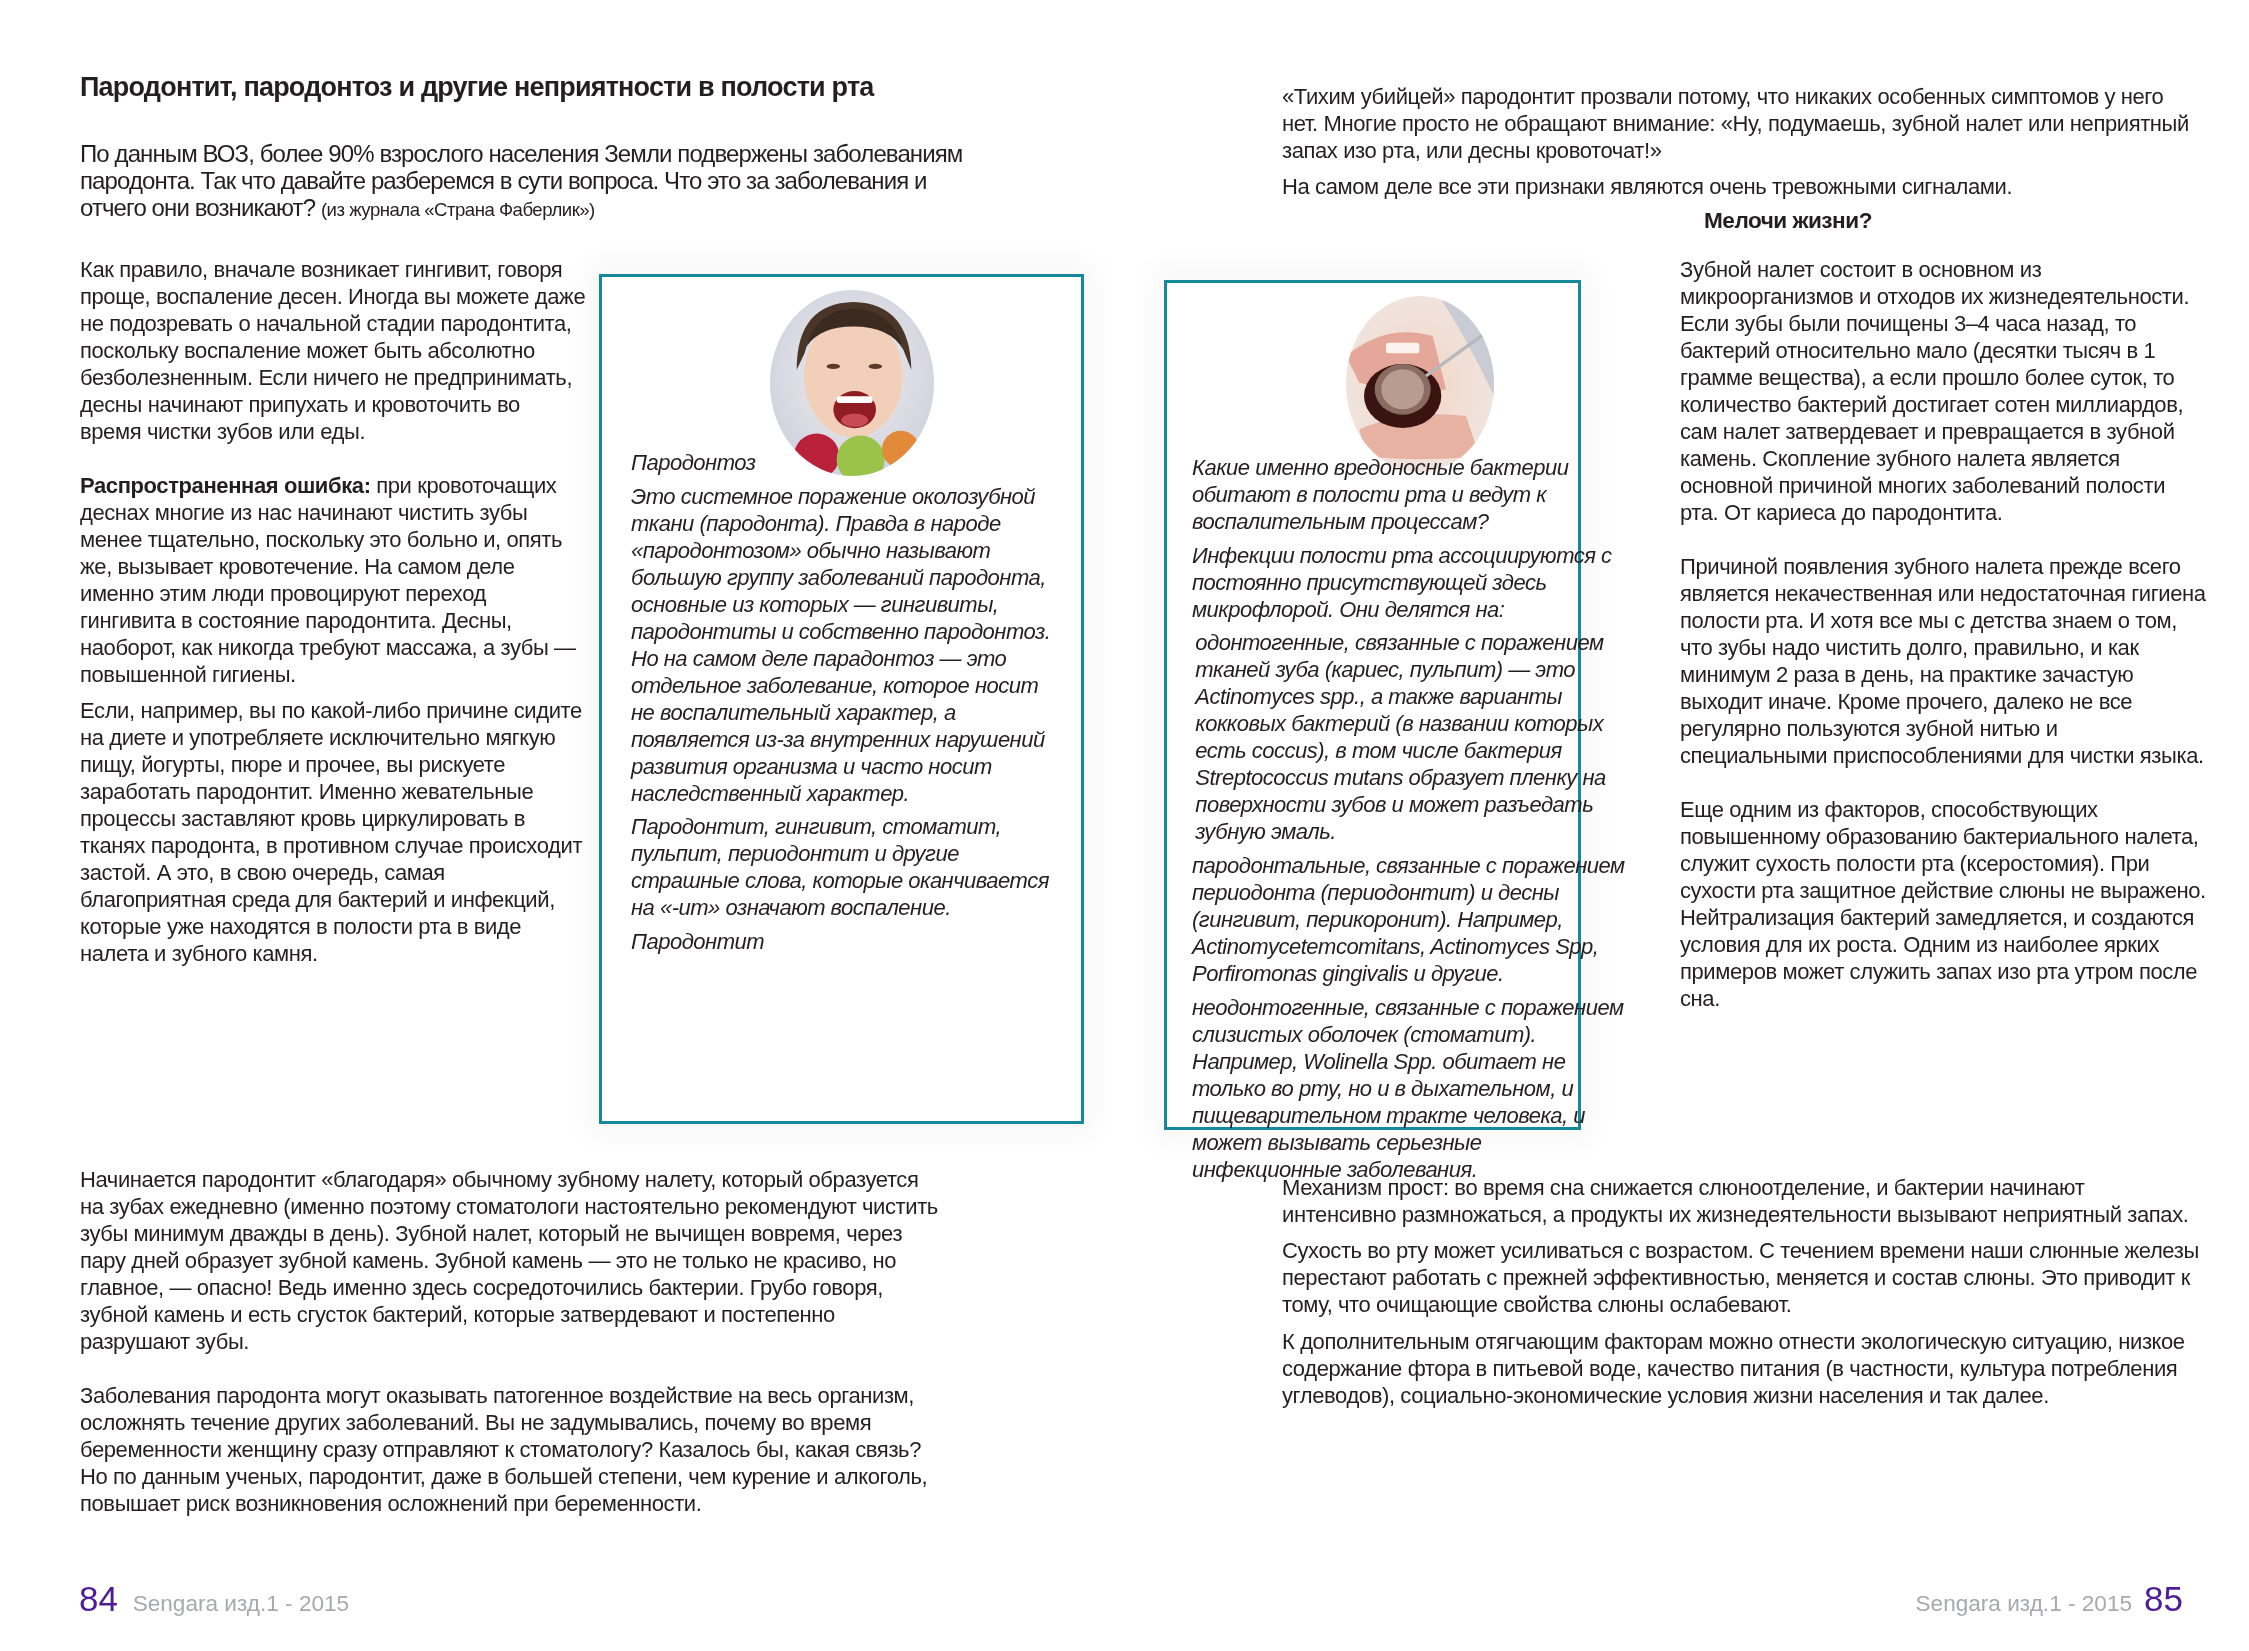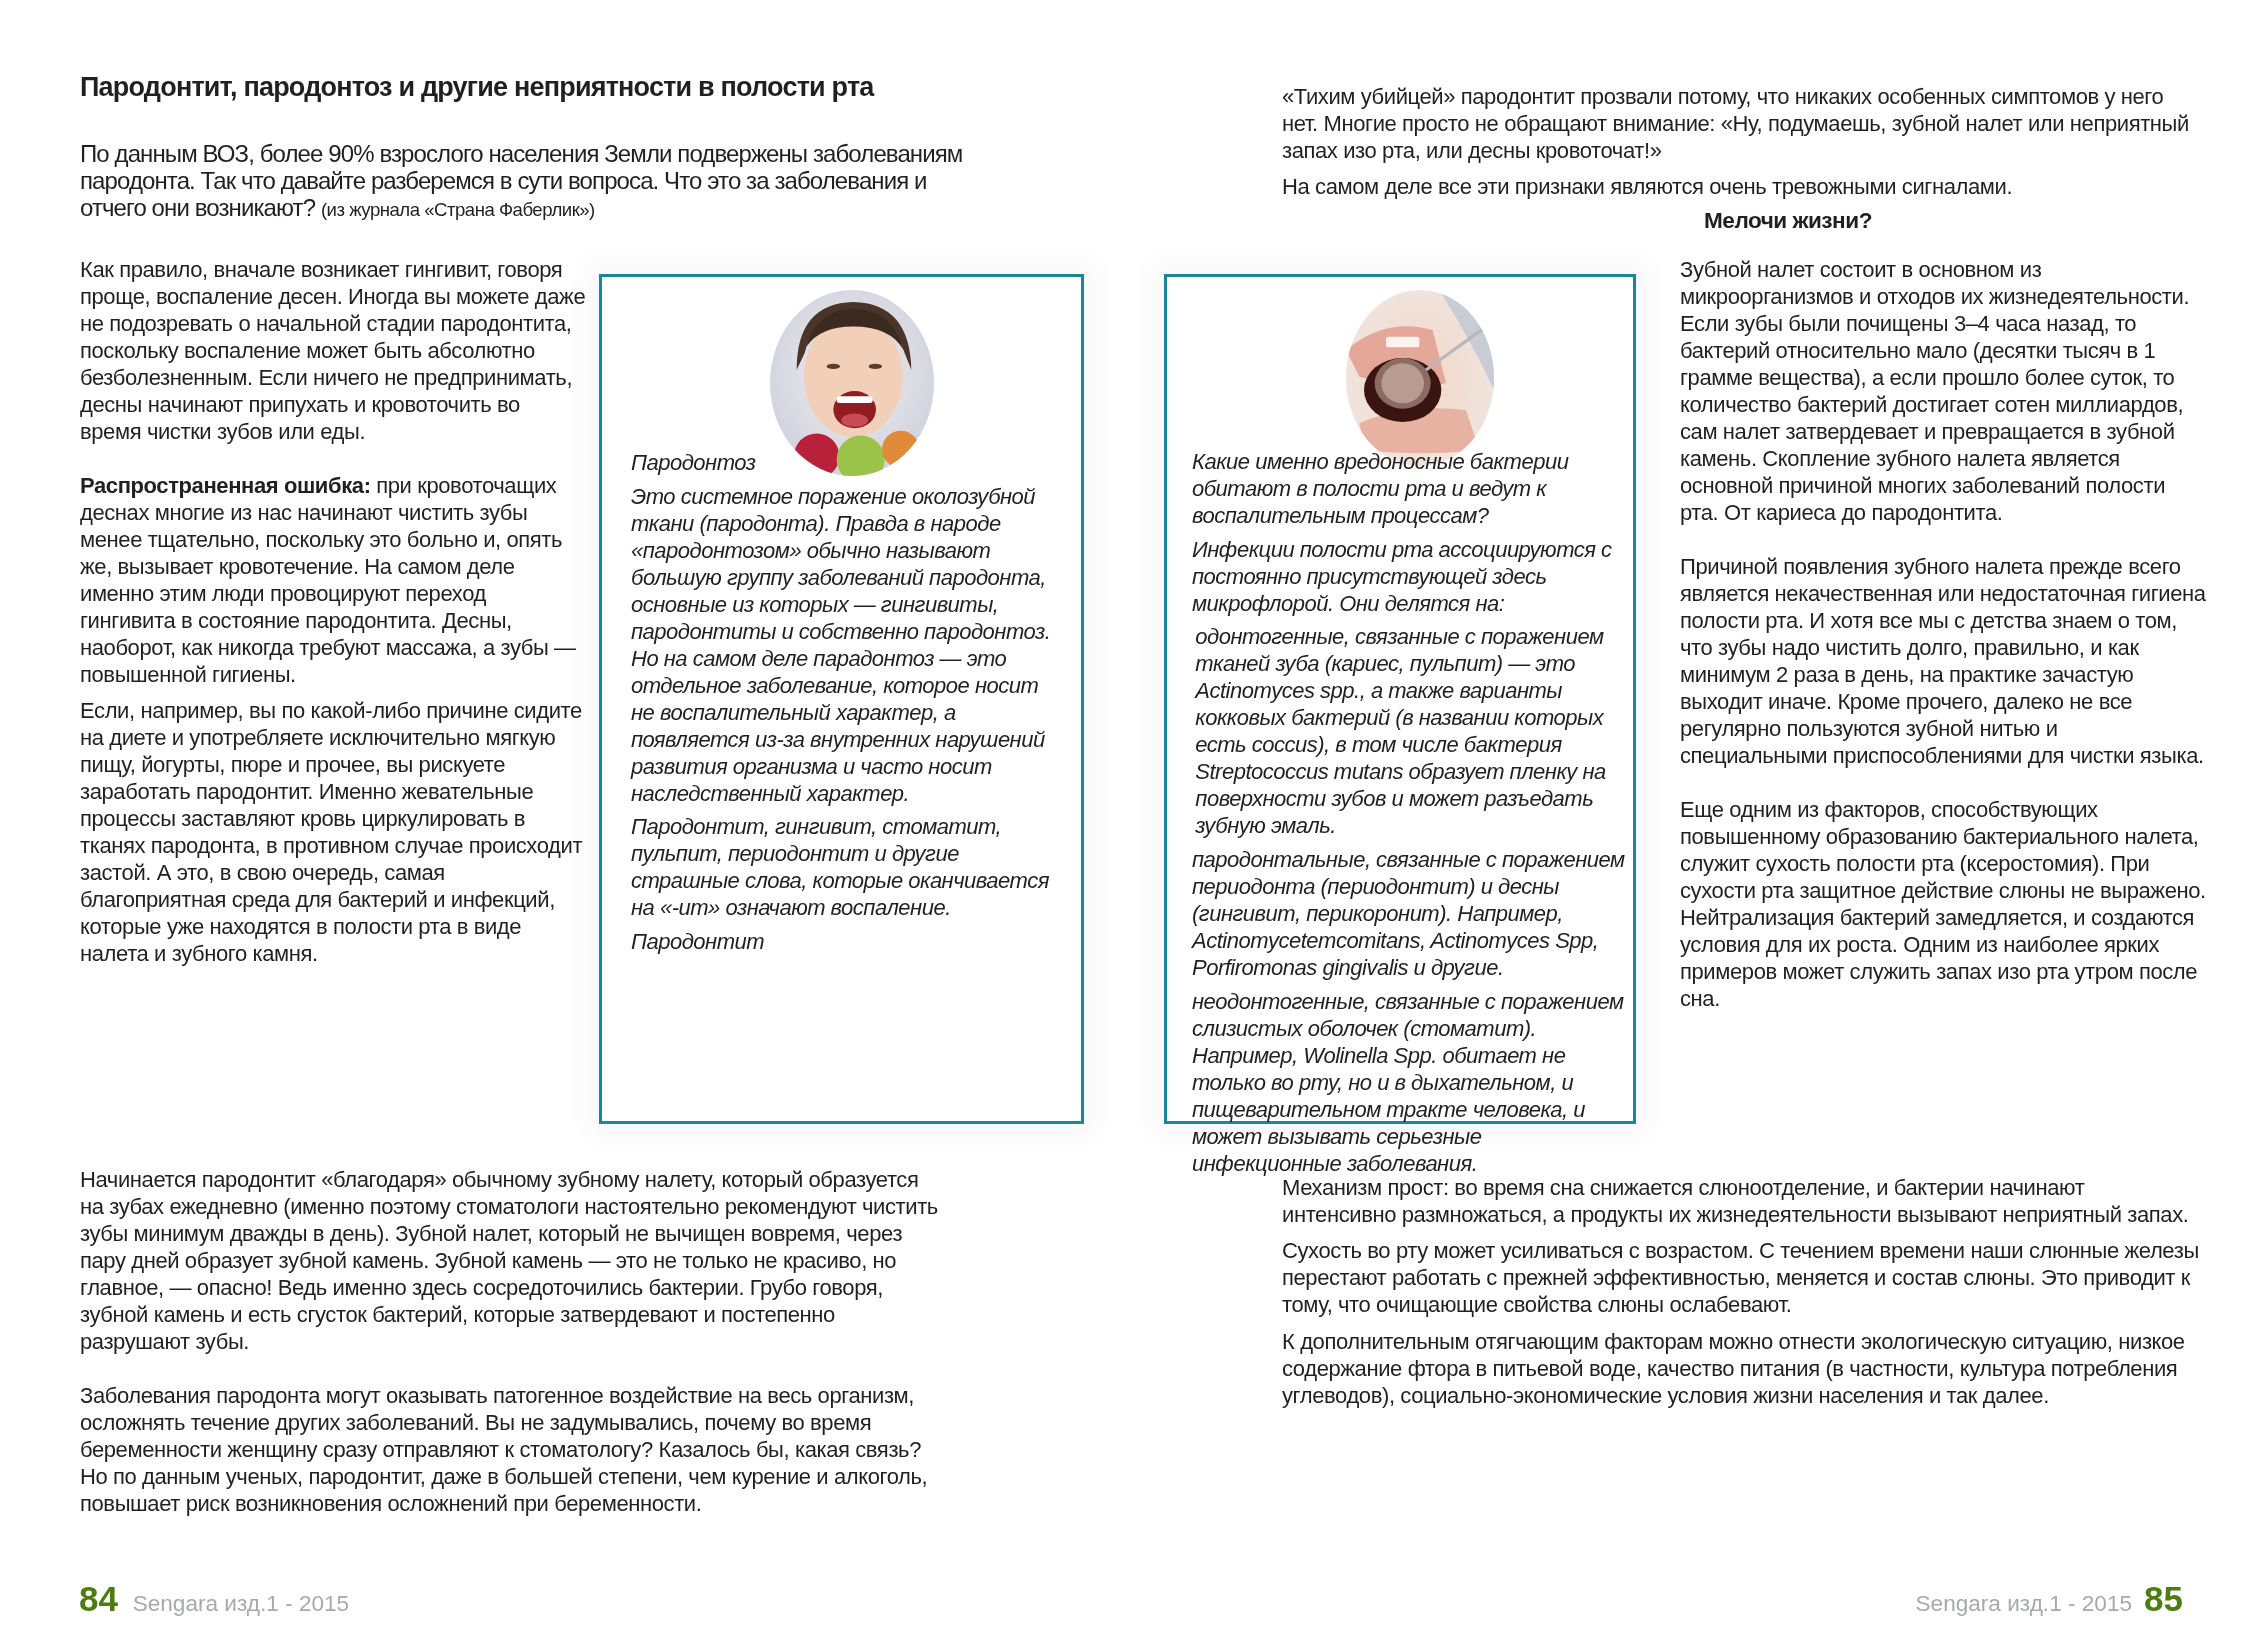--- a/index.html
+++ b/index.html
@@ -20,21 +20,21 @@
 
     #col-left { left: 80px; top: 256px; width: 506px; }
     .bold { font-weight: bold; text-align: center; }
 
     .box {
       position: absolute; box-sizing: border-box;
       border: 3.3px solid #17879a; background: #ffffff;
       box-shadow: 0 0 27px 12px rgba(0,0,0,0.035);
     }
     #box1 { left: 599px; top: 274px; width: 485px; height: 850px; }
-    #box2 { left: 1164px; top: 274px; width: 472px; height: 850px; }
+    #box2 { left: 1164px; top: 280px; width: 417px; height: 850px; }
     .box .photo {
       position: absolute; width: 164px; height: 186px; border-radius: 50%;
       overflow: hidden;
     }
     #box1 .photo { left: 168px; top: 13.3px; }
     #box2 .photo { left: 179px; top: 13.3px; width: 148px; height: 176px; }
     .box .content { position: absolute; font-size: 22px; line-height: 27px; letter-spacing: -0.5px; font-style: italic; }
     #box1 .content { left: 29px; top: 172px; width: 426px; }
     #box2 .content { left: 25px; top: 171px; width: 433px; }
     .box .content p + p { margin-top: 6.7px; }
@@ -43,21 +43,21 @@
 
     #top-right { left: 1282px; top: 83px; width: 919px; }
     #sub-heading { left: 1685px; top: 208px; font-size: 22.6px; font-weight: bold; letter-spacing: -0.5px; margin-left: 19px; }
     #col-right { left: 1680px; top: 256px; width: 526px; }
 
     #bottom-left { left: 80px; top: 1166px; width: 866px; }
     #bottom-right { left: 1282px; top: 1174px; width: 919px; }
 
     #footer-left { left: 79px; top: 1579px; white-space: nowrap; }
     #footer-right { right: 67px; top: 1579px; white-space: nowrap; text-align: right; }
-    .page-num { font-size: 35px; font-weight: bold; color: #4d7c0f; vertical-align: baseline; }
+    .page-num { font-size: 35px; font-weight: normal; color: #4c1d95; vertical-align: baseline; }
     .issue { font-size: 22.6px; color: #a7a9ac; vertical-align: baseline; }
     #footer-left .issue { margin-left: 14.7px; }
     #footer-right .issue { margin-right: 12px; }
   </style>
 </head>
 <body>
 
 <h1 id="title" class="abs" style="margin:0;">Пародонтит, пародонтоз и другие неприятности в полости рта</h1>
 <div id="lead" class="abs">
   <span>По данным ВОЗ, более 90% взрослого населения Земли подвержены заболеваниям пародонта. Так что давайте разберемся в сути вопроса. Что это за заболевания и отчего они возникают?</span>

